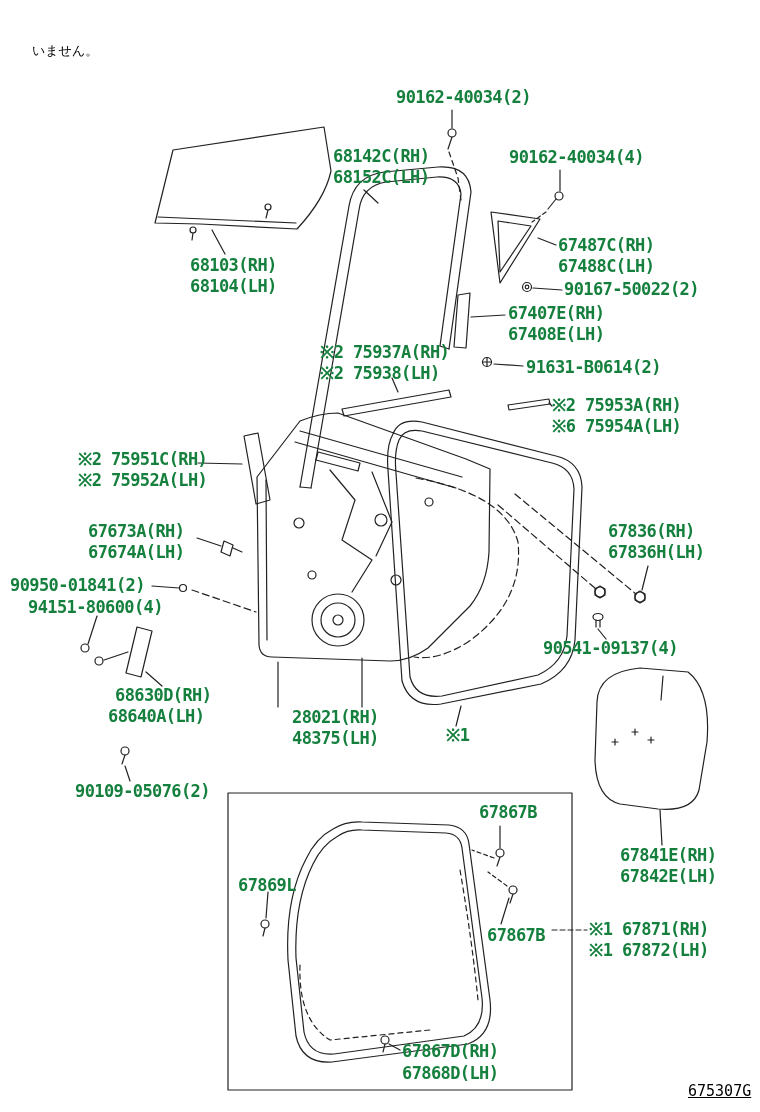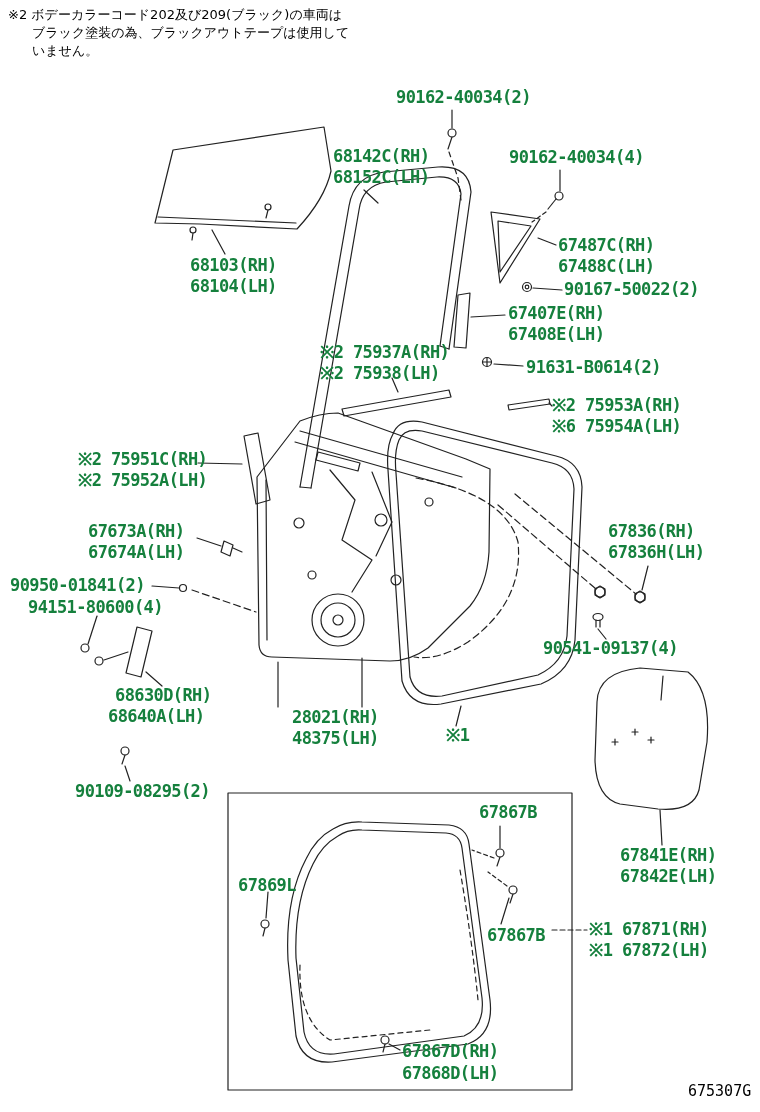--- a/index.html
+++ b/index.html
@@ -2,21 +2,21 @@
 <html><head>
 <meta charset="utf-8">
 <style>
   html,body{margin:0;padding:0;background:#fff;}
   .stage{position:relative;width:760px;height:1112px;background:#ffffff;overflow:hidden;}
   .lbl{position:absolute;font:700 17px "DejaVu Sans Mono","Liberation Mono",monospace;
        color:#15803d;white-space:nowrap;letter-spacing:-0.6px;line-height:1;}
   .note-line{position:absolute;font:400 13px "DejaVu Sans","Liberation Sans",sans-serif;
        color:#000;white-space:nowrap;line-height:1;}
   .code{position:absolute;font:400 15px "DejaVu Sans Mono","Liberation Mono",monospace;
-       color:#000;white-space:nowrap;line-height:1;}
+       color:#000;white-space:nowrap;line-height:1;text-decoration:underline;}
   svg{position:absolute;left:0;top:0;}
   .art{stroke:#222;fill:none;stroke-width:1.2;stroke-linecap:round;stroke-linejoin:round;}
 </style>
 </head>
 <body>
 
 <div class="stage">
 
   <svg width="760" height="1112" viewBox="0 0 760 1112">
     <g class="art">
@@ -206,22 +206,20 @@
         <path d="M385,1044 L383,1052"></path>
         <path d="M389,1044 L400,1050"></path>
       </g>
       <g>
         <path d="M552,930 L587,930" stroke-dasharray="5,3"></path>
       </g>
 
     </g>
   </svg>
 
-  <div class="note-line" style="left:8px;top:8px">※2 ボデーカラーコード202及び209(ブラック)の車両は</div>
-  <div class="note-line" style="left:32px;top:26px">ブラック塗装の為、ブラックアウトテープは使用して</div>
   <div class="note-line" style="left:32px;top:44px">いません。</div>
 
   <div class="lbl" style="left:396px;top:89px">90162-40034(2)</div>
   <div class="lbl" style="left:333px;top:148px">68142C(RH)</div>
   <div class="lbl" style="left:333px;top:169px">68152C(LH)</div>
   <div class="lbl" style="left:509px;top:149px">90162-40034(4)</div>
   <div class="lbl" style="left:558px;top:237px">67487C(RH)</div>
   <div class="lbl" style="left:558px;top:258px">67488C(LH)</div>
   <div class="lbl" style="left:190px;top:257px">68103(RH)</div>
   <div class="lbl" style="left:190px;top:278px">68104(LH)</div>
@@ -240,21 +238,21 @@
   <div class="lbl" style="left:608px;top:523px">67836(RH)</div>
   <div class="lbl" style="left:608px;top:544px">67836H(LH)</div>
   <div class="lbl" style="left:10px;top:577px">90950-01841(2)</div>
   <div class="lbl" style="left:28px;top:599px">94151-80600(4)</div>
   <div class="lbl" style="left:543px;top:640px">90541-09137(4)</div>
   <div class="lbl" style="left:115px;top:687px">68630D(RH)</div>
   <div class="lbl" style="left:108px;top:708px">68640A(LH)</div>
   <div class="lbl" style="left:292px;top:709px">28021(RH)</div>
   <div class="lbl" style="left:292px;top:730px">48375(LH)</div>
   <div class="lbl" style="left:446px;top:727px">※1</div>
-  <div class="lbl" style="left:75px;top:783px">90109-08295(2)</div>
+  <div class="lbl" style="left:75px;top:783px">90109-05076(2)</div>
   <div class="lbl" style="left:479px;top:804px">67867B</div>
   <div class="lbl" style="left:620px;top:847px">67841E(RH)</div>
   <div class="lbl" style="left:620px;top:868px">67842E(LH)</div>
   <div class="lbl" style="left:238px;top:877px">67869L</div>
   <div class="lbl" style="left:487px;top:927px">67867B</div>
   <div class="lbl" style="left:589px;top:921px">※1 67871(RH)</div>
   <div class="lbl" style="left:589px;top:942px">※1 67872(LH)</div>
   <div class="lbl" style="left:402px;top:1043px">67867D(RH)</div>
   <div class="lbl" style="left:402px;top:1065px">67868D(LH)</div>
 

